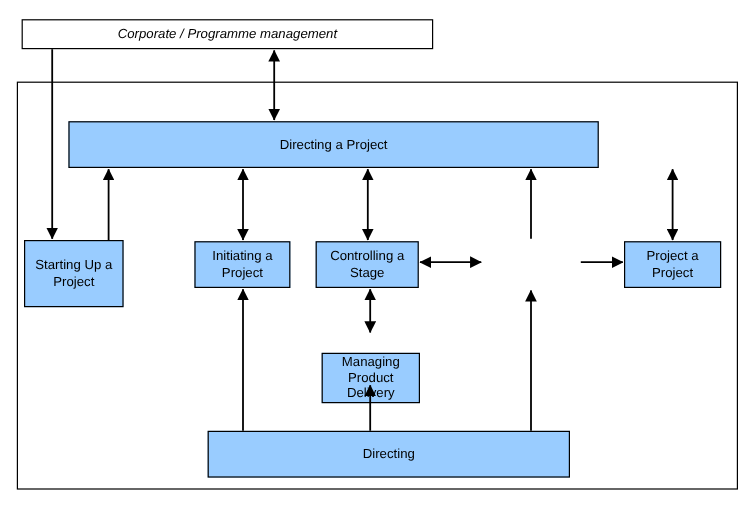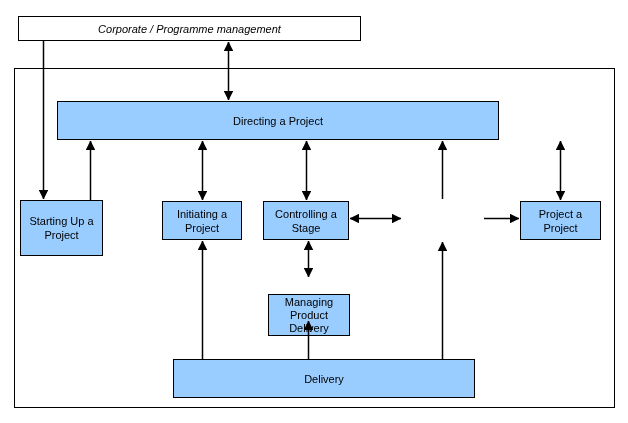--- a/index.html
+++ b/index.html
@@ -86,21 +86,21 @@
 
   <div class="node n-closing">
     <span>Project a Project</span>
   </div>
 
   <div class="node tight n-delivery">
     <span>Managing Product Delivery</span>
   </div>
 
   <div class="node n-planning">
-    <span>Delivery</span>
+    <span>Directing</span>
   </div>
 
   <svg class="arrows" viewBox="0 0 628 423" xmlns="http://www.w3.org/2000/svg">
     <defs>
       <marker id="ah" viewBox="0 0 10 10" refX="9.5" refY="5" markerWidth="6.5" markerHeight="6.5" orient="auto-start-reverse">
         <path class="head" d="M0,0 L10,5 L0,10 z"></path>
       </marker>
     </defs>
 
     <line x1="43.5" y1="41" x2="43.5" y2="199" marker-end="url(#ah)"></line>

